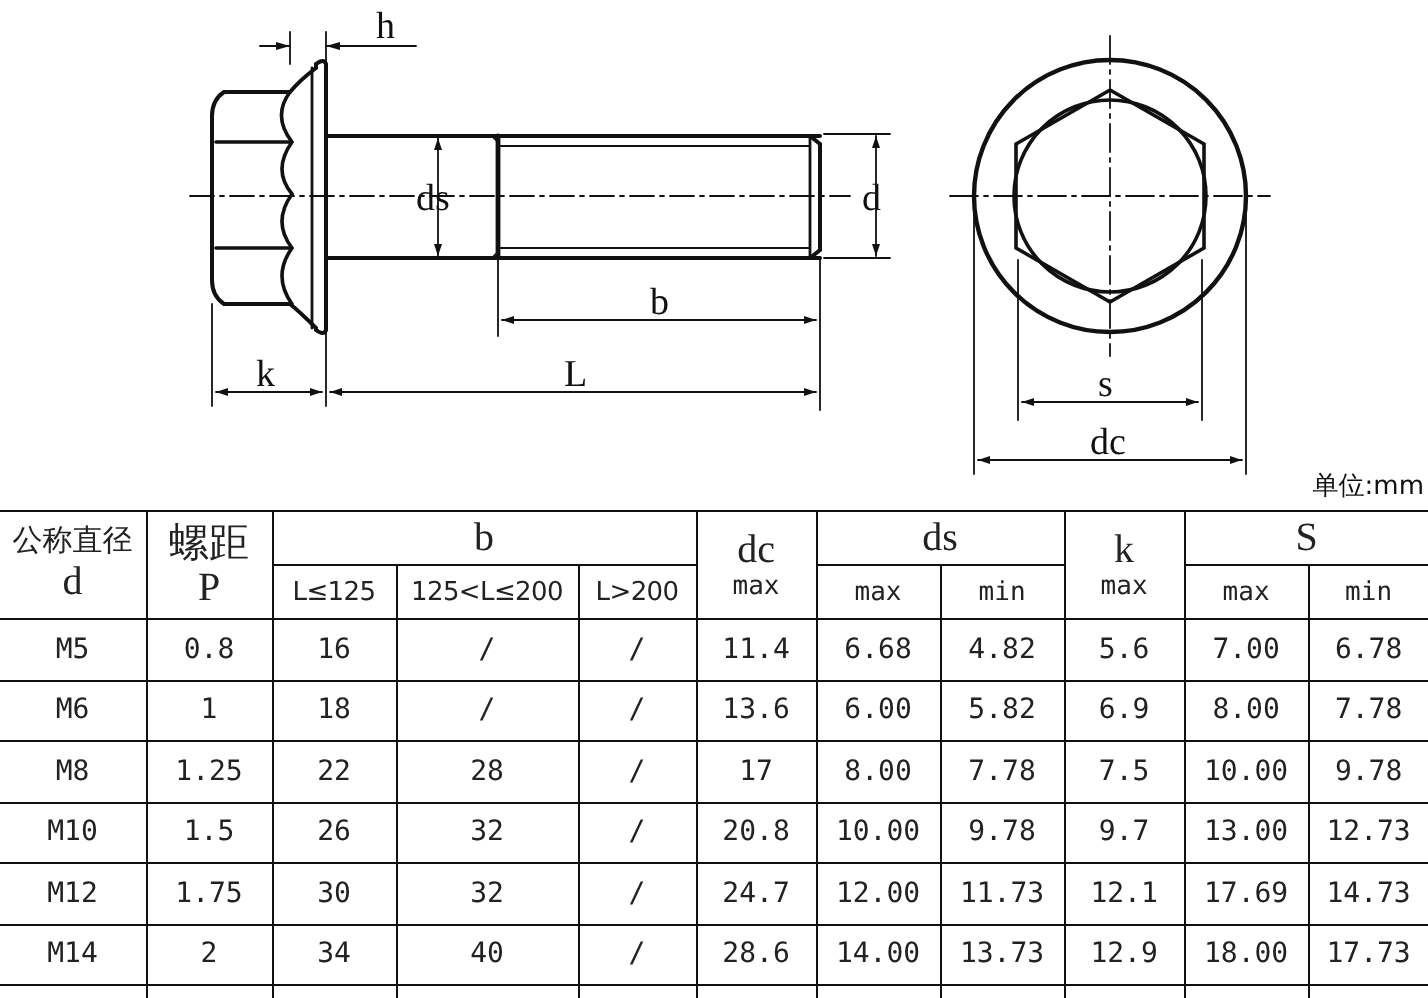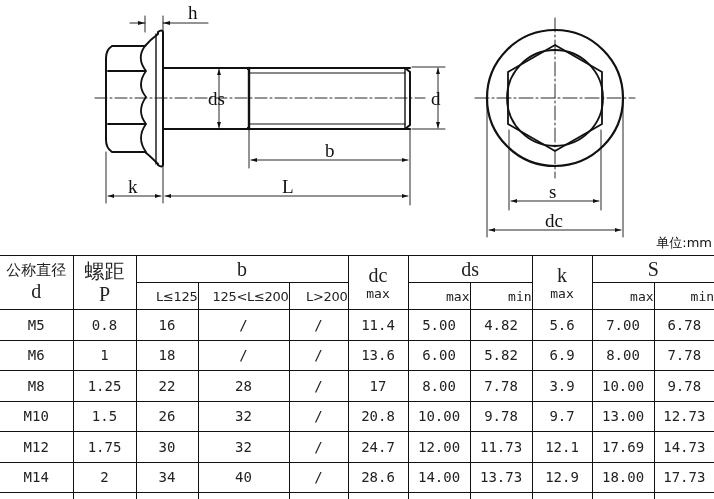--- a/index.html
+++ b/index.html
@@ -8,21 +8,21 @@
   .drawing { position: absolute; left: 0; top: 0; width: 714px; height: 250px; }
   .dimlabel { font-family: "Liberation Serif", "DejaVu Serif", serif; font-size: 19px; fill: #111; }
   .unit { position: absolute; right: 2px; top: 234px; font-size: 13px;
           font-family: "DejaVu Sans", "Liberation Sans", sans-serif; color: #111; text-align: right; }
   table.spec { position: absolute; left: 0; top: 255px; width: 714px; border-collapse: collapse;
                table-layout: fixed; }
   table.spec td { border: 1.5px solid #111; text-align: center; vertical-align: middle;
                   font-family: "DejaVu Sans Mono", "Liberation Mono", monospace; font-size: 14px;
                   height: 29.5px; padding: 0; color: #222; white-space: nowrap; overflow: hidden; }
   table.spec tr.h1 td { height: 26px; }
-  table.spec tr.h2 td { height: 26px; text-align: right; }
+  table.spec tr.h2 td { height: 26px; }
   table.spec td.big { font-family: "Liberation Serif", "DejaVu Serif", serif; font-size: 20px; }
   table.spec td.sub { font-size: 13px; }
   table.spec td.rng { font-family: "DejaVu Sans", "Liberation Sans", sans-serif; font-size: 13px; letter-spacing: -0.3px; }
   table.spec td:first-child { border-left: none; }
   table.spec td:last-child { border-right: none; }
   .stack { display: flex; flex-direction: column; align-items: center; line-height: 1.15; }
 </style>
 </head>
 <body>
 
@@ -168,21 +168,21 @@
     <td class="sub">min</td>
   </tr>
 
   <tr>
     <td>M5</td>
     <td>0.8</td>
     <td>16</td>
     <td>/</td>
     <td>/</td>
     <td>11.4</td>
-    <td>5.00</td>
+    <td>6.68</td>
     <td>4.82</td>
     <td>5.6</td>
     <td>7.00</td>
     <td>6.78</td>
   </tr>
   <tr>
     <td>M6</td>
     <td>1</td>
     <td>18</td>
     <td>/</td>
@@ -196,21 +196,21 @@
   </tr>
   <tr>
     <td>M8</td>
     <td>1.25</td>
     <td>22</td>
     <td>28</td>
     <td>/</td>
     <td>17</td>
     <td>8.00</td>
     <td>7.78</td>
-    <td>3.9</td>
+    <td>7.5</td>
     <td>10.00</td>
     <td>9.78</td>
   </tr>
   <tr>
     <td>M10</td>
     <td>1.5</td>
     <td>26</td>
     <td>32</td>
     <td>/</td>
     <td>20.8</td>

